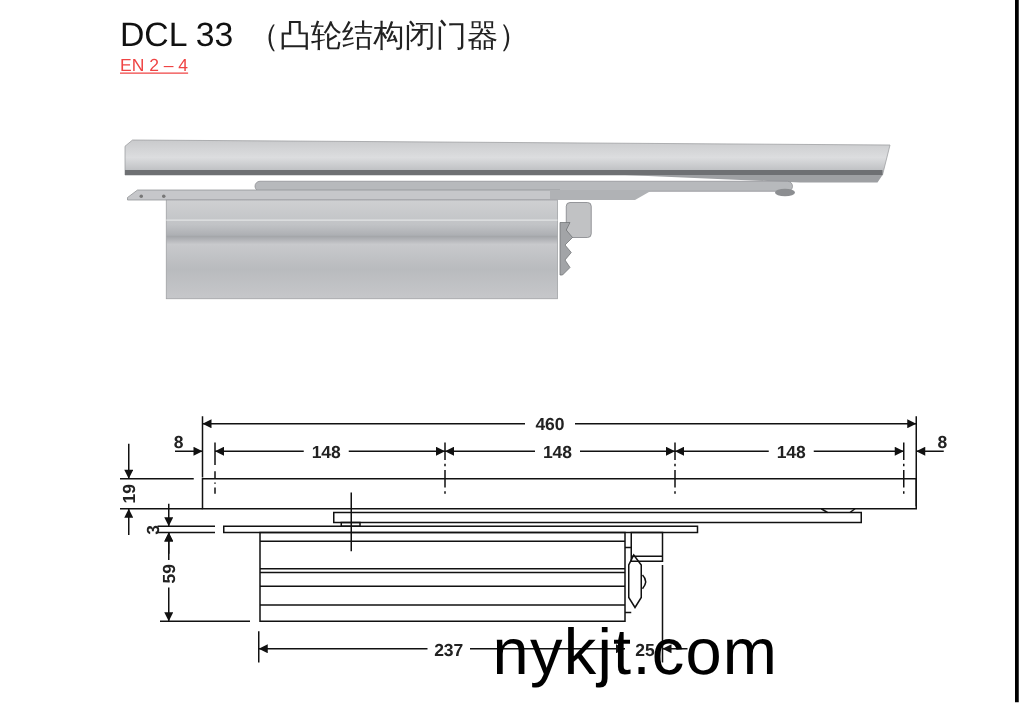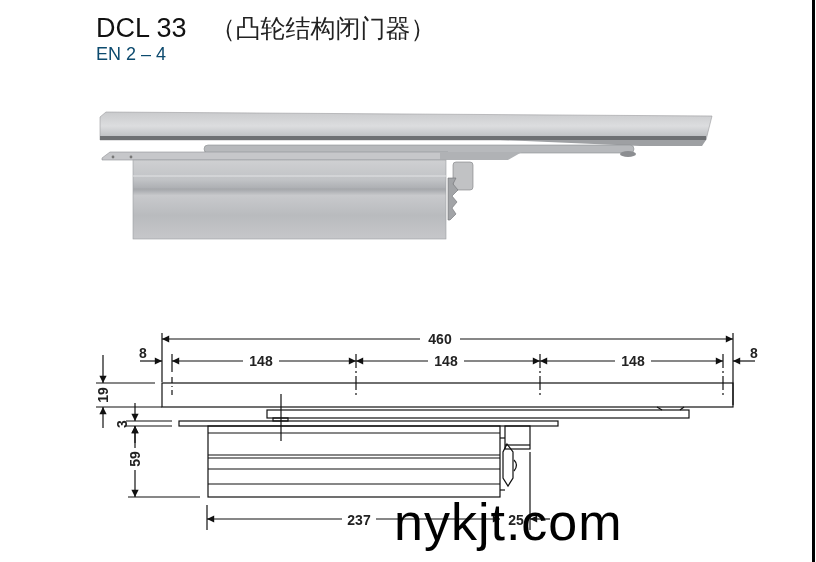--- a/index.html
+++ b/index.html
@@ -1,20 +1,20 @@
 <!DOCTYPE html>
 <html><head>
 <meta charset="utf-8">
 <style>
   html, body { margin:0; padding:0; background:#ffffff; }
   body { width:816px; height:562px; position:relative; overflow:hidden; font-family:"Liberation Sans", sans-serif; }
   .title { position:absolute; left:96px; top:12px; font-size:27px; color:#111; white-space:nowrap; }
   .title .model { font-weight:normal; }
-  .title .cn { font-family:"DejaVu Sans", sans-serif; font-weight:normal; font-size:25px; margin-left:24px; color:#222; }
-  .subtitle { position:absolute; left:96px; top:44px; font-size:18px; color:#0c4a6e; }
+  .title .cn { font-family:"DejaVu Sans", sans-serif; font-weight:normal; font-size:25px; margin-left:12px; color:#222; }
+  .subtitle { position:absolute; left:96px; top:44px; font-size:14px; color:#ef4444;text-decoration:underline; }
   .right-edge { position:absolute; left:812px; top:0; width:3px; height:562px; background:#000; }
   svg { position:absolute; left:0; top:0; }
   .dim { font-family:"Liberation Sans", sans-serif; font-weight:bold; font-size:14px; fill:#222; }
   .wm { position:absolute; left:394px; top:492px; font-size:52px; color:#000; letter-spacing:1px; font-family:"Liberation Sans", sans-serif; }
 </style>
 </head>
 <body>
 
 <div class="title">
   <span class="model">DCL 33</span><span class="cn">（凸轮结构闭门器）</span>

